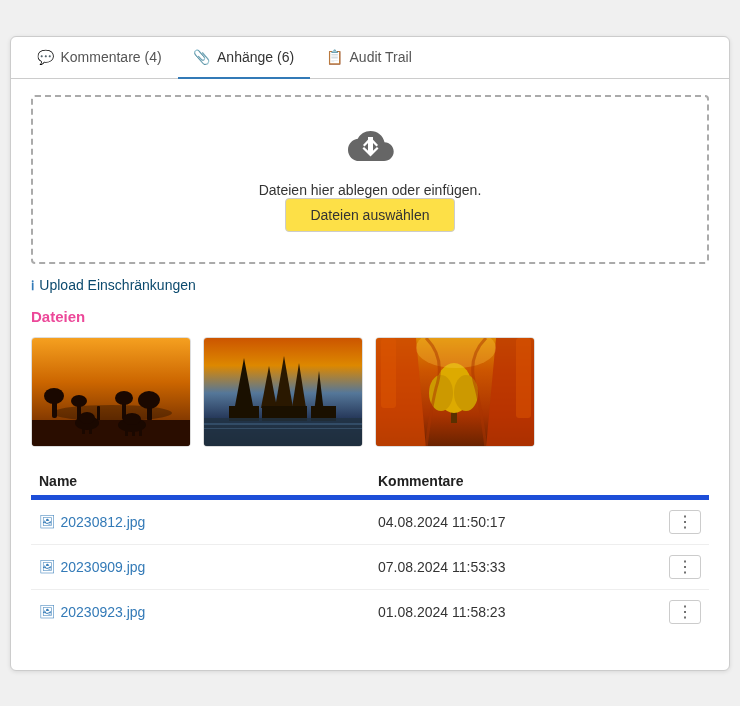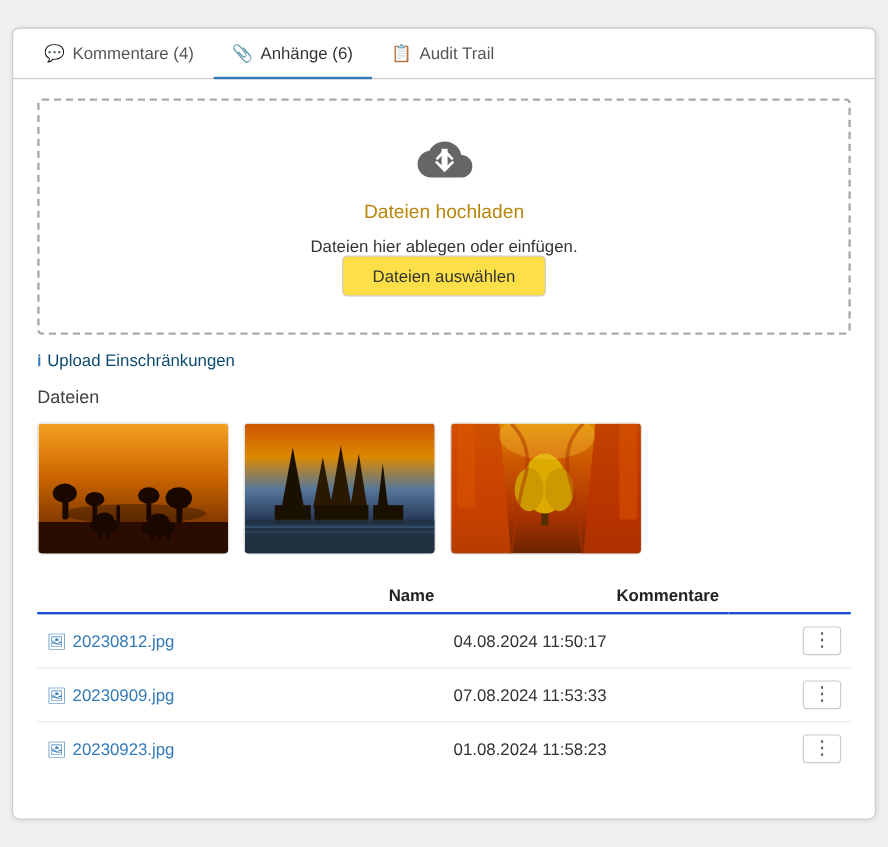--- a/index.html
+++ b/index.html
@@ -94,24 +94,24 @@
       font-weight: bold;
       font-size: 13px;
     }
     .restrictions-link {
       color: #0c4a6e;
       cursor: pointer;
       font-size: 14px;
     }
     
     .files-label {
-      font-weight: 400;
+      font-weight: 700;
       font-size: 15px;
       margin-bottom: 12px;
-      color: #404040;
+      color: #ec4899;
     }
     
     .thumbnails {
       display: flex;
       gap: 12px;
       margin-bottom: 20px;
     }
     .thumbnail {
       width: 160px;
       height: 110px;
@@ -120,26 +120,26 @@
       border: 1px solid #ddd;
       cursor: pointer;
       flex-shrink: 0;
     }
     
     .file-table {
       width: 100%;
       border-collapse: collapse;
     }
     .file-table th {
-      text-align: right;
+      text-align: left;
       padding: 6px 8px;
       font-weight: 700;
       font-size: 14px;
       color: #222;
-      border-bottom: 2px solid #1d4ed8;
+      border-bottom: 5px solid #1d4ed8;
     }
     .file-table td {
       padding: 10px 8px;
       border-bottom: 1px solid #eee;
       font-size: 14px;
       color: #333;
       vertical-align: middle;
     }
     .file-table tr:last-child td {
       border-bottom: none;
@@ -194,21 +194,20 @@
 
     <div class="upload-area">
       <span class="cloud-icon">
         <svg width="48" height="38" viewBox="0 0 48 38" fill="none" xmlns="http://www.w3.org/2000/svg">
           <path d="M38.5 15.2C37.2 8.8 31.5 4 24.5 4C19 4 14.2 7.1 11.8 11.7C6.2 12.4 2 17.1 2 22.9C2 29.1 7.1 34 13.3 34H38.1C43.4 34 47.7 29.8 47.7 24.5C47.7 19.5 43.7 15.4 38.5 15.2Z" fill="#666"></path>
           <polygon points="24.5,10 24.5,26 18,20 16.5,21.5 24.5,29.5 32.5,21.5 31,20 24.5,26 24.5,10" fill="white"></polygon>
           <rect x="22" y="10" width="5" height="16" fill="white"></rect>
           <polygon points="24.5,10 17,18 18.5,19.5 24.5,13.5 30.5,19.5 32,18" fill="white"></polygon>
         </svg>
       </span>
-      <div class="upload-title">Dateien hochladen</div>
       <div class="upload-hint">Dateien hier ablegen oder einfügen.</div>
       <button class="select-btn">Dateien auswählen</button>
     </div>
 
     <div class="upload-restrictions">
       <span class="info-icon">ℹ</span>
       <a class="restrictions-link">Upload Einschränkungen</a>
     </div>
 
     <div class="files-label">Dateien</div>

